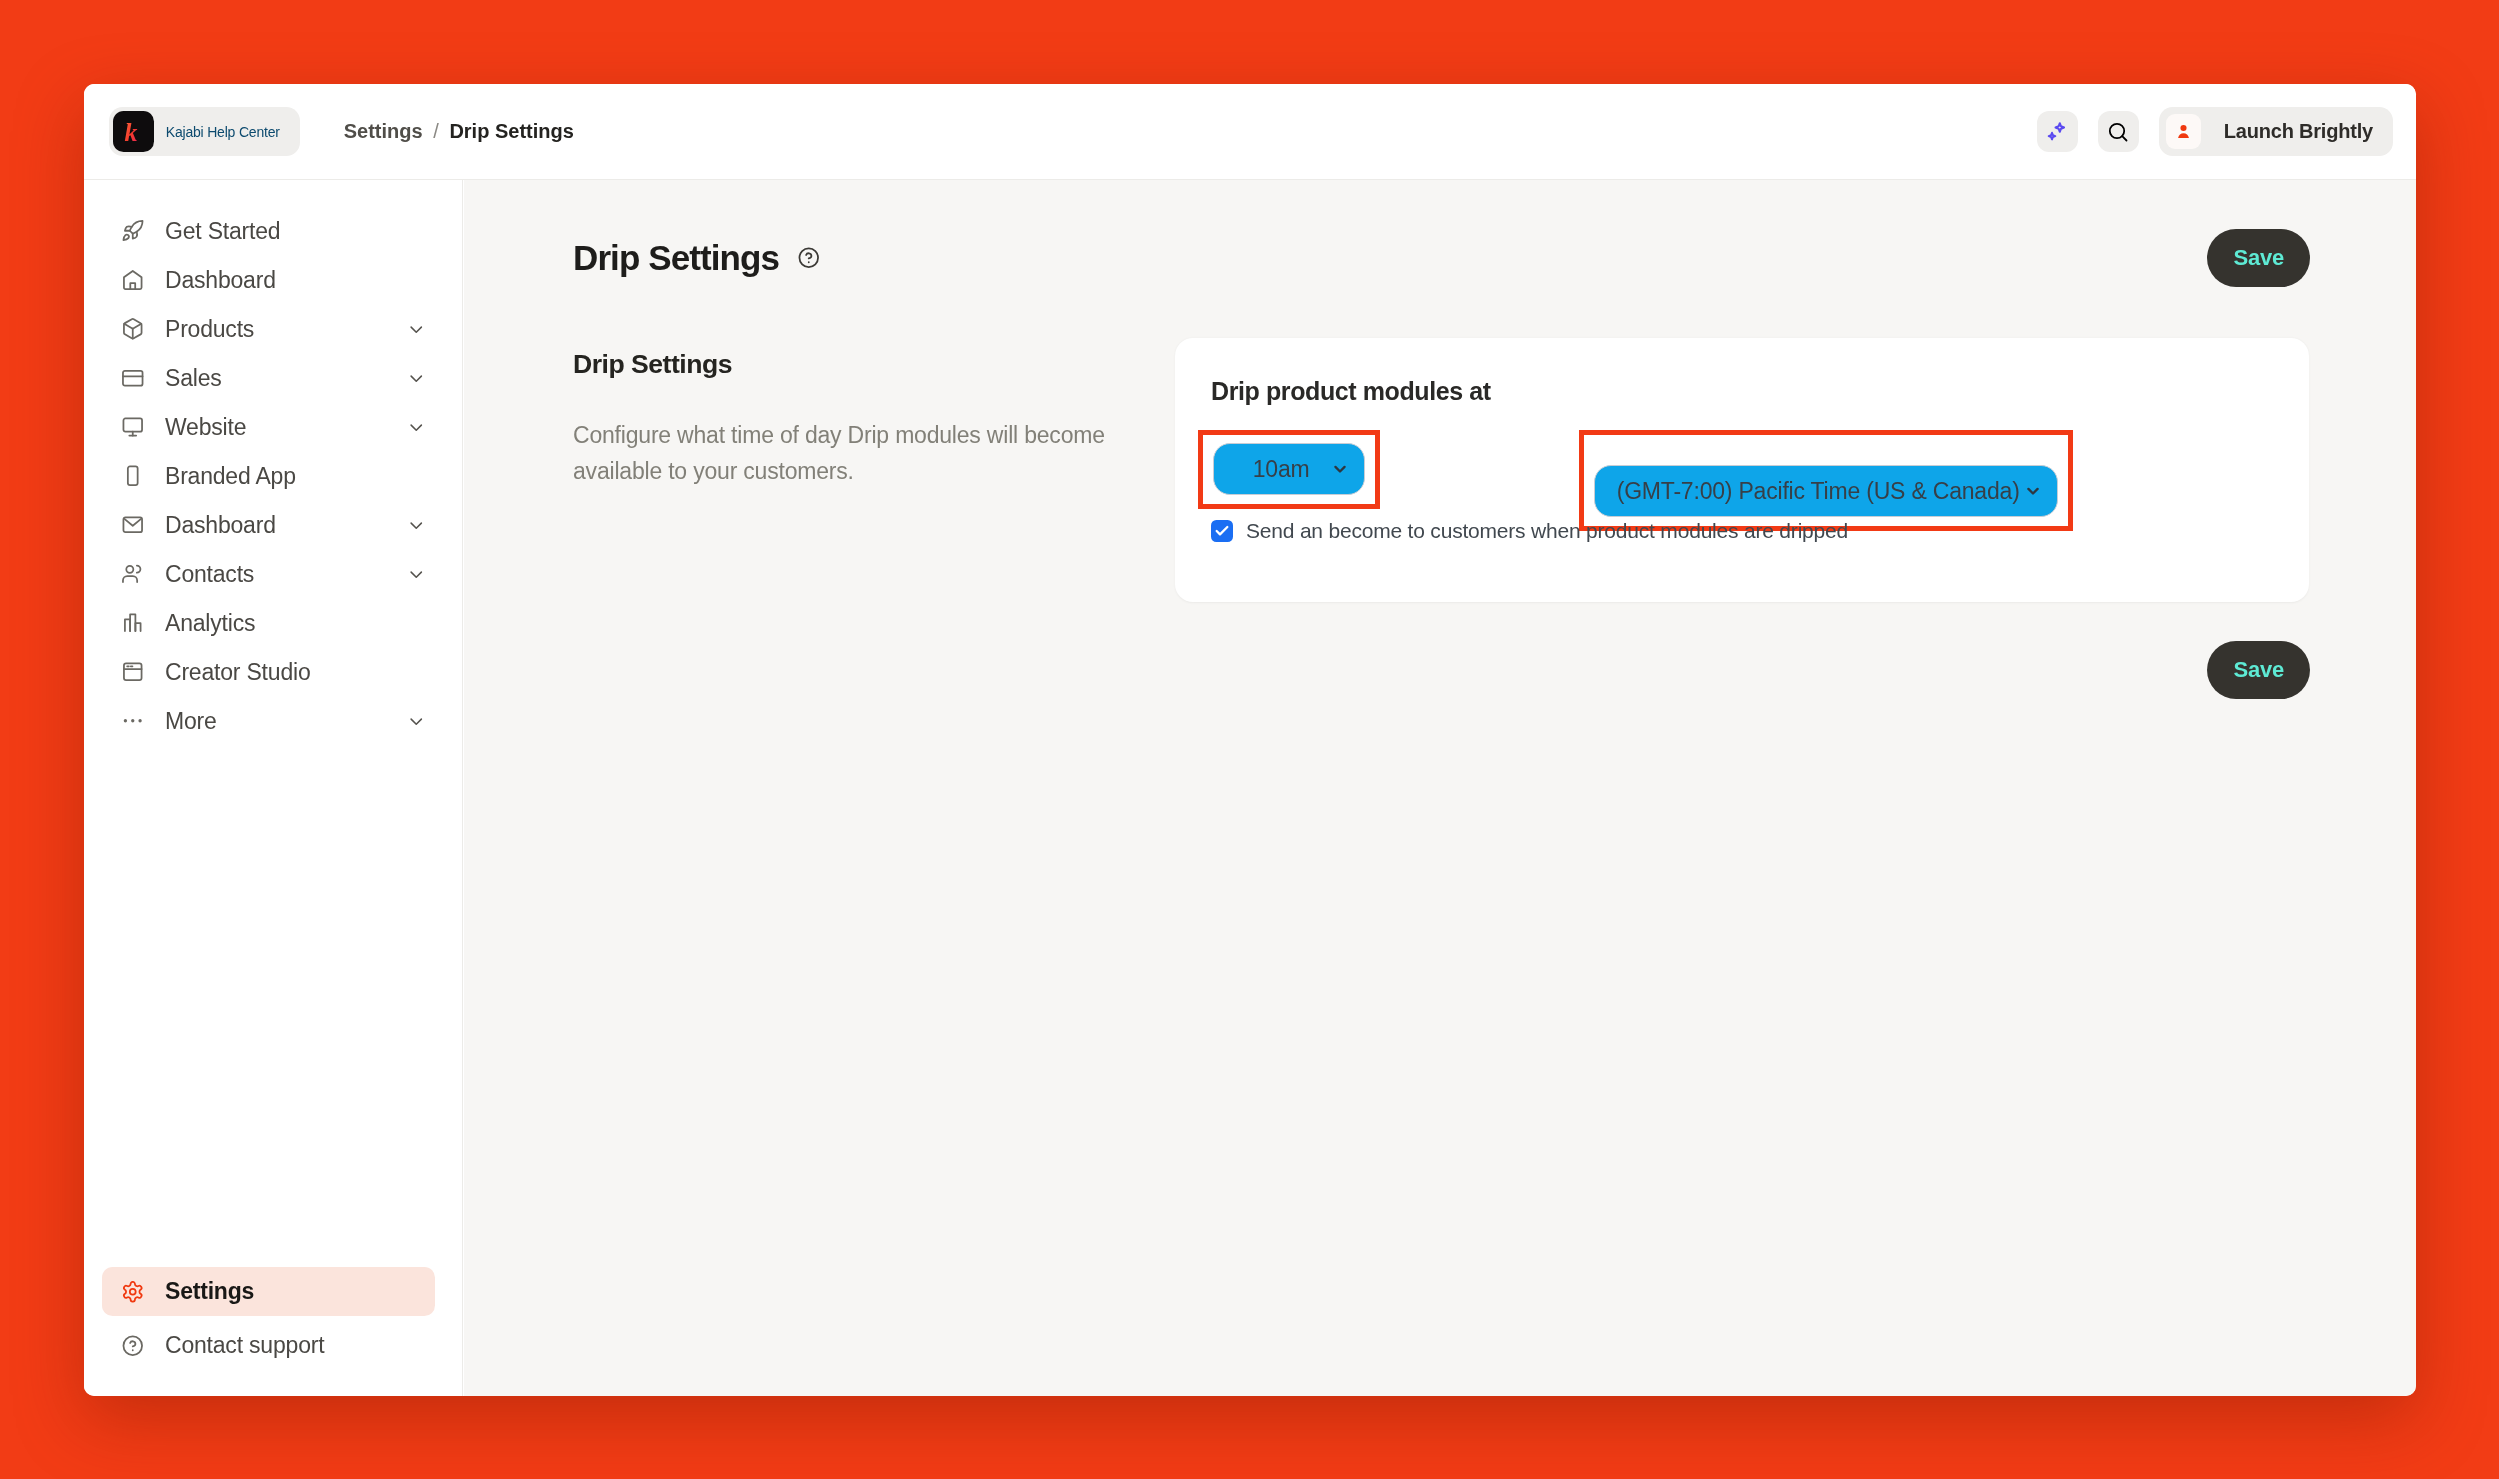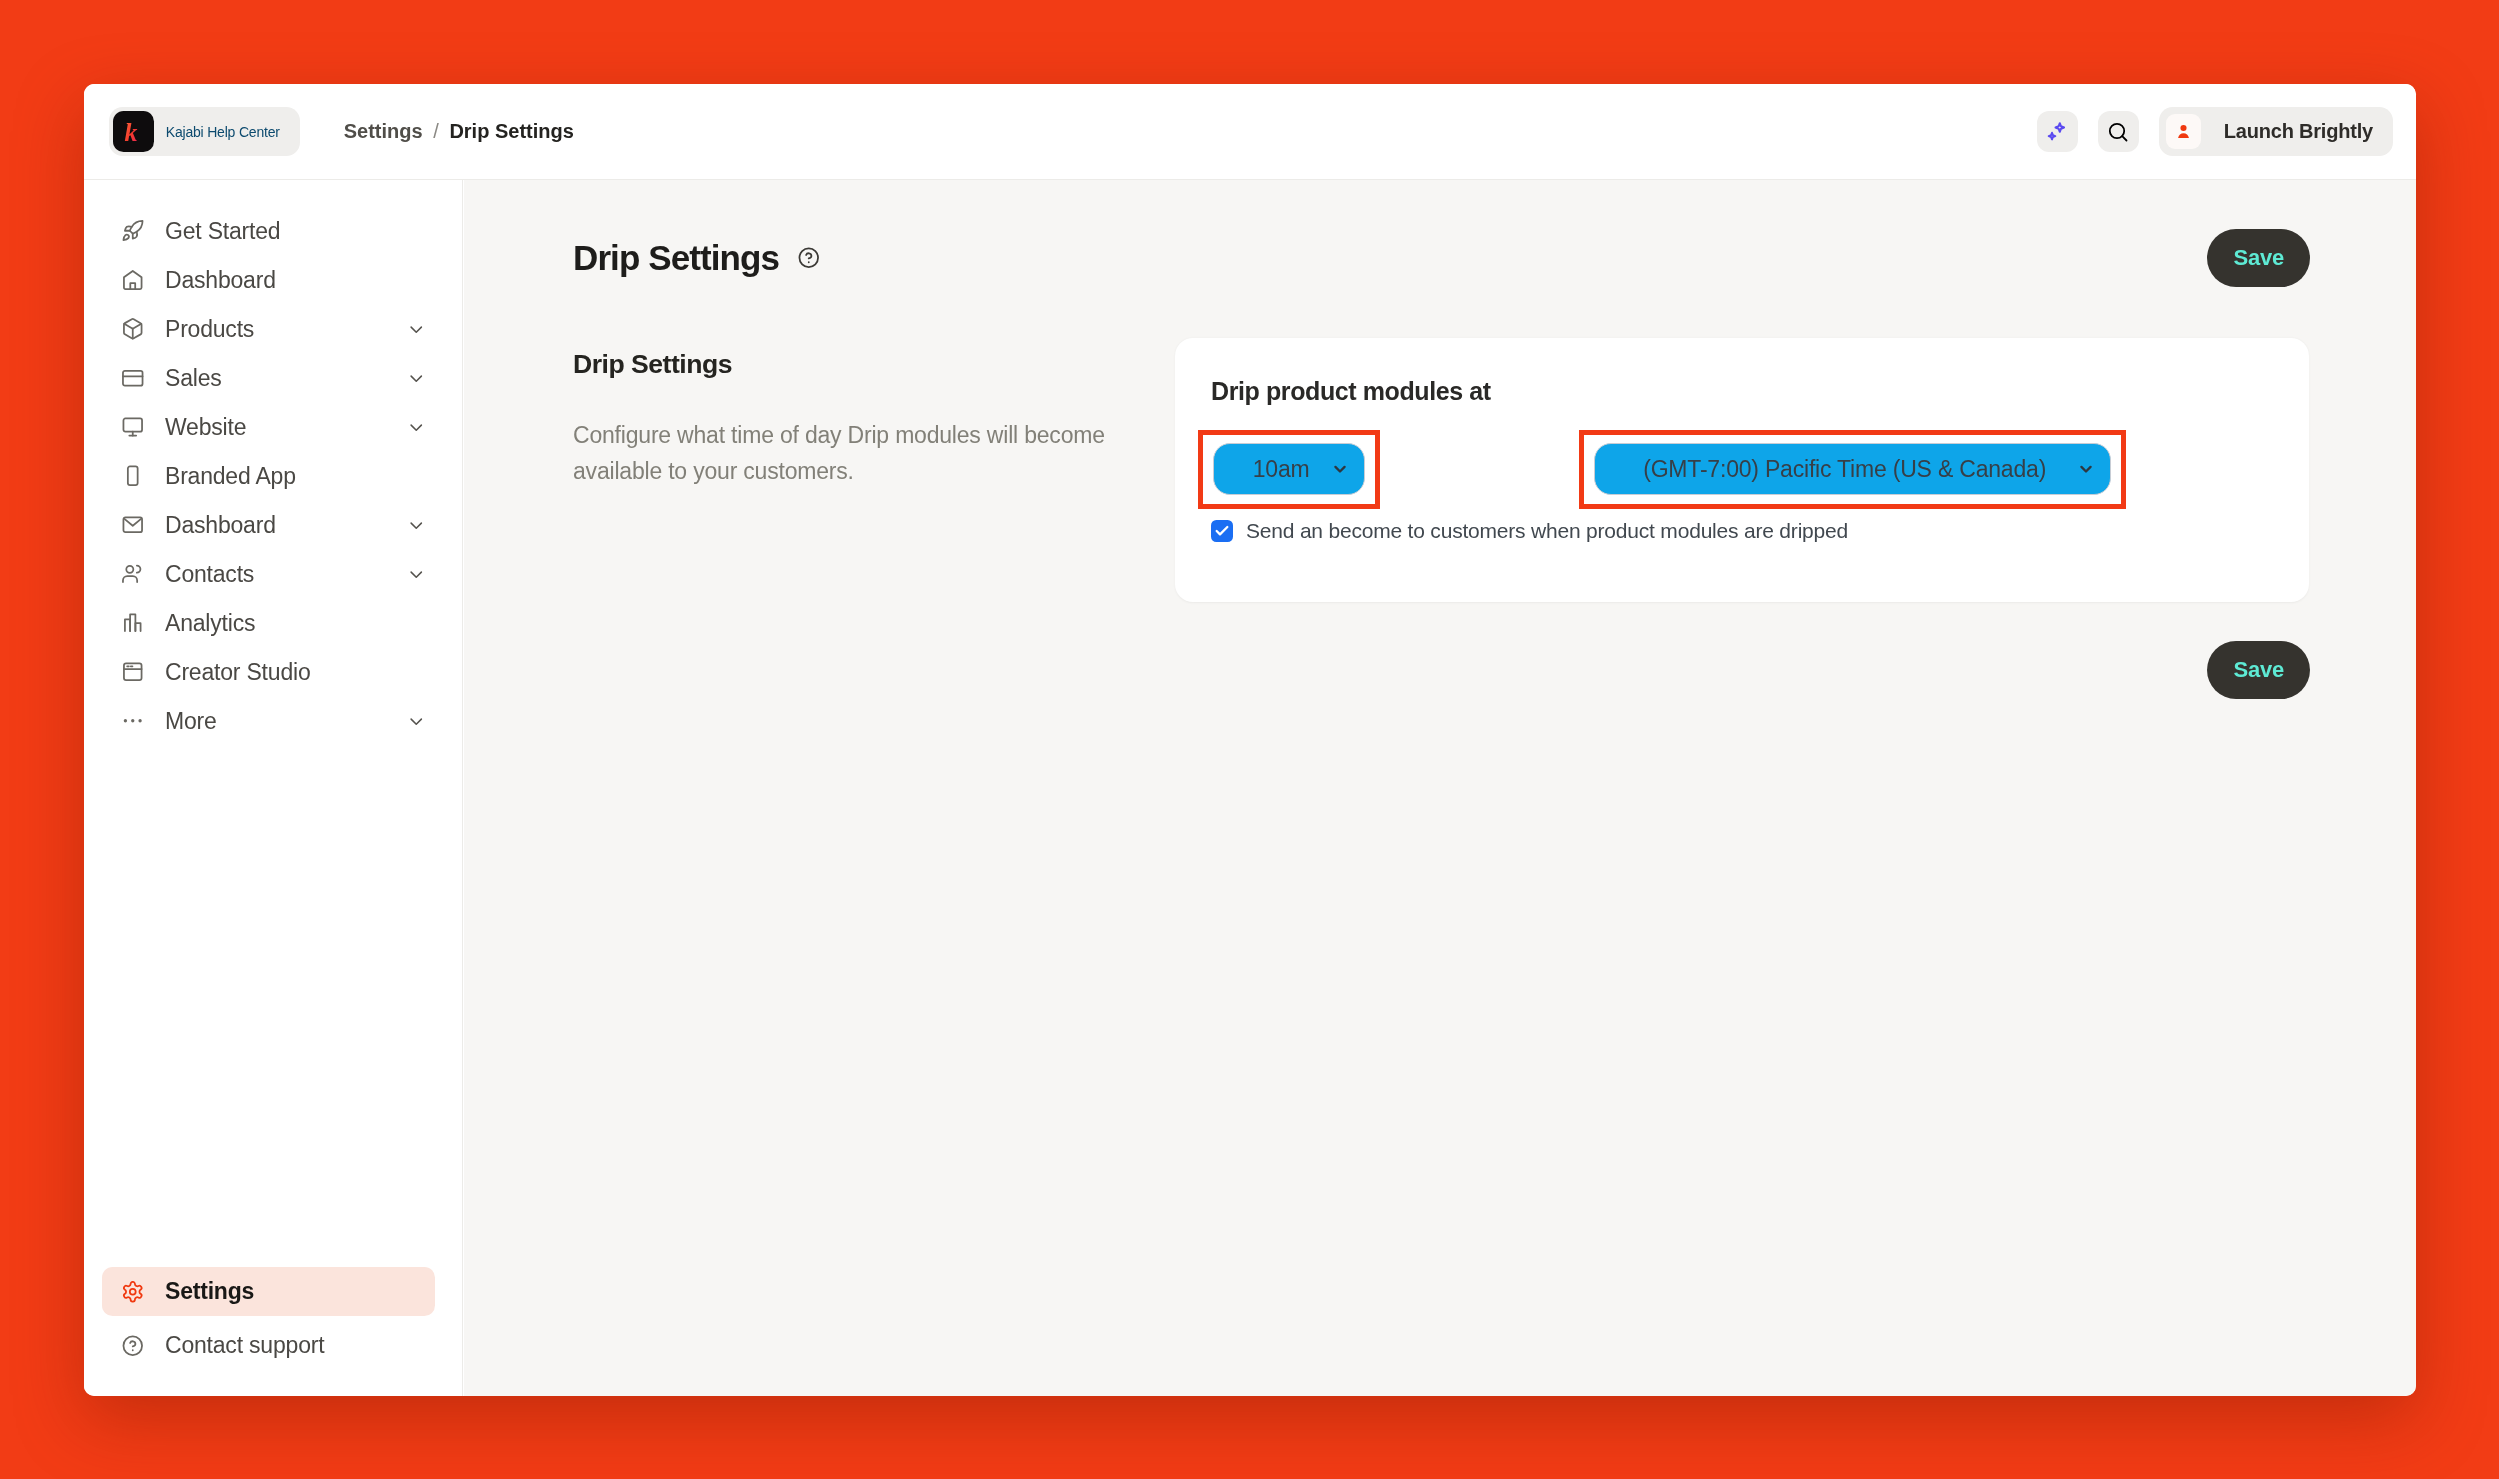--- a/index.html
+++ b/index.html
@@ -58,21 +58,21 @@
   .section-desc{position:absolute;left:109px;top:237px;width:585px;font-size:23px;line-height:36px;color:#828078;letter-spacing:-0.2px;}
   .card{position:absolute;left:711px;top:158px;width:1134px;height:264px;background:#FFFFFF;border-radius:18px;
         box-shadow:0 0.8px 2.3px rgba(0,0,0,.05);}
   .card-label{position:absolute;left:36px;top:39px;font-size:25px;font-weight:700;color:#2A2927;letter-spacing:-0.4px;}
   .hl-box{position:absolute;border:5.3px solid #F23A15;padding:8.4px 10px;}
   .hl-time{left:23px;top:92px;}
   .hl-zone{left:404px;top:92px;}
   .select{height:52px;border:1.5px solid #C7CDD5;border-radius:17px;background:#0ea5e9;display:flex;align-items:center;
           padding:0 13.7px 0 18px;box-sizing:border-box;cursor:pointer;}
   .select-time{width:152px;}
-  .select-zone{width:517px;}
+  .select-zone{width:464px;margin-top:22px;}
   .select-value{flex:1;text-align:center;font-size:23px;color:#373F47;letter-spacing:-0.2px;white-space:nowrap;}
   .select-caret{width:20px;height:20px;color:#2E3740;display:flex;flex:0 0 auto;}
   .select-caret svg{width:20px;height:20px;}
   .check-row{position:absolute;left:36px;top:181px;display:flex;align-items:center;gap:13px;}
   .checkbox{width:22px;height:22px;border-radius:5.3px;background:#1A6EF3;display:flex;align-items:center;justify-content:center;cursor:pointer;}
   .checkbox svg{width:16px;height:16px;}
   .check-label{font-size:21px;color:#41484F;letter-spacing:-0.2px;}
   .save-bottom{position:absolute;right:106px;top:461px;}
 </style>
 </head>

